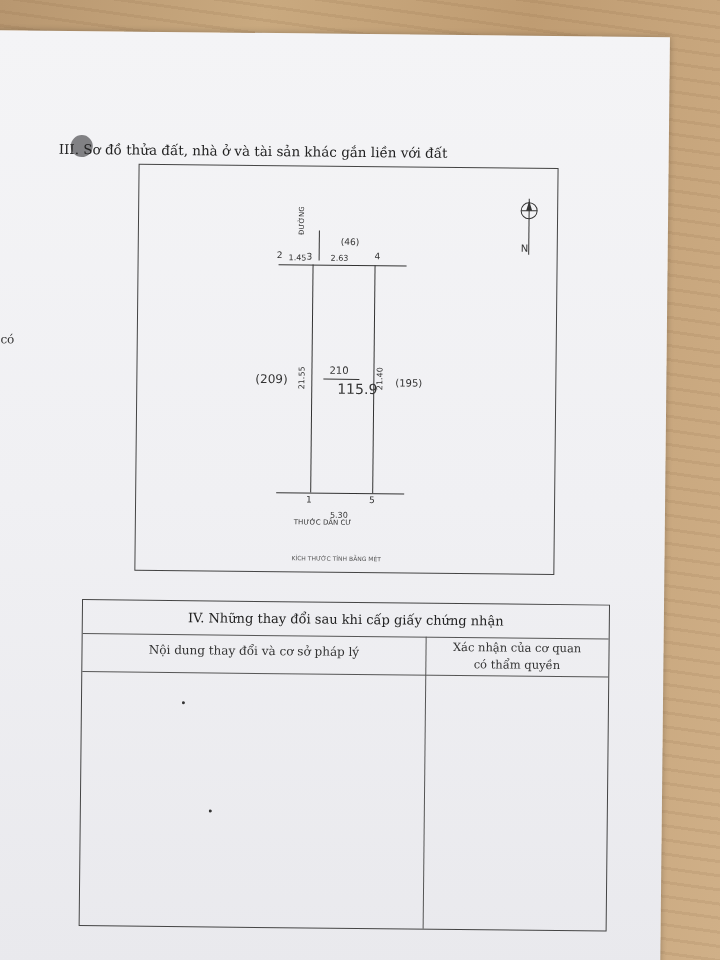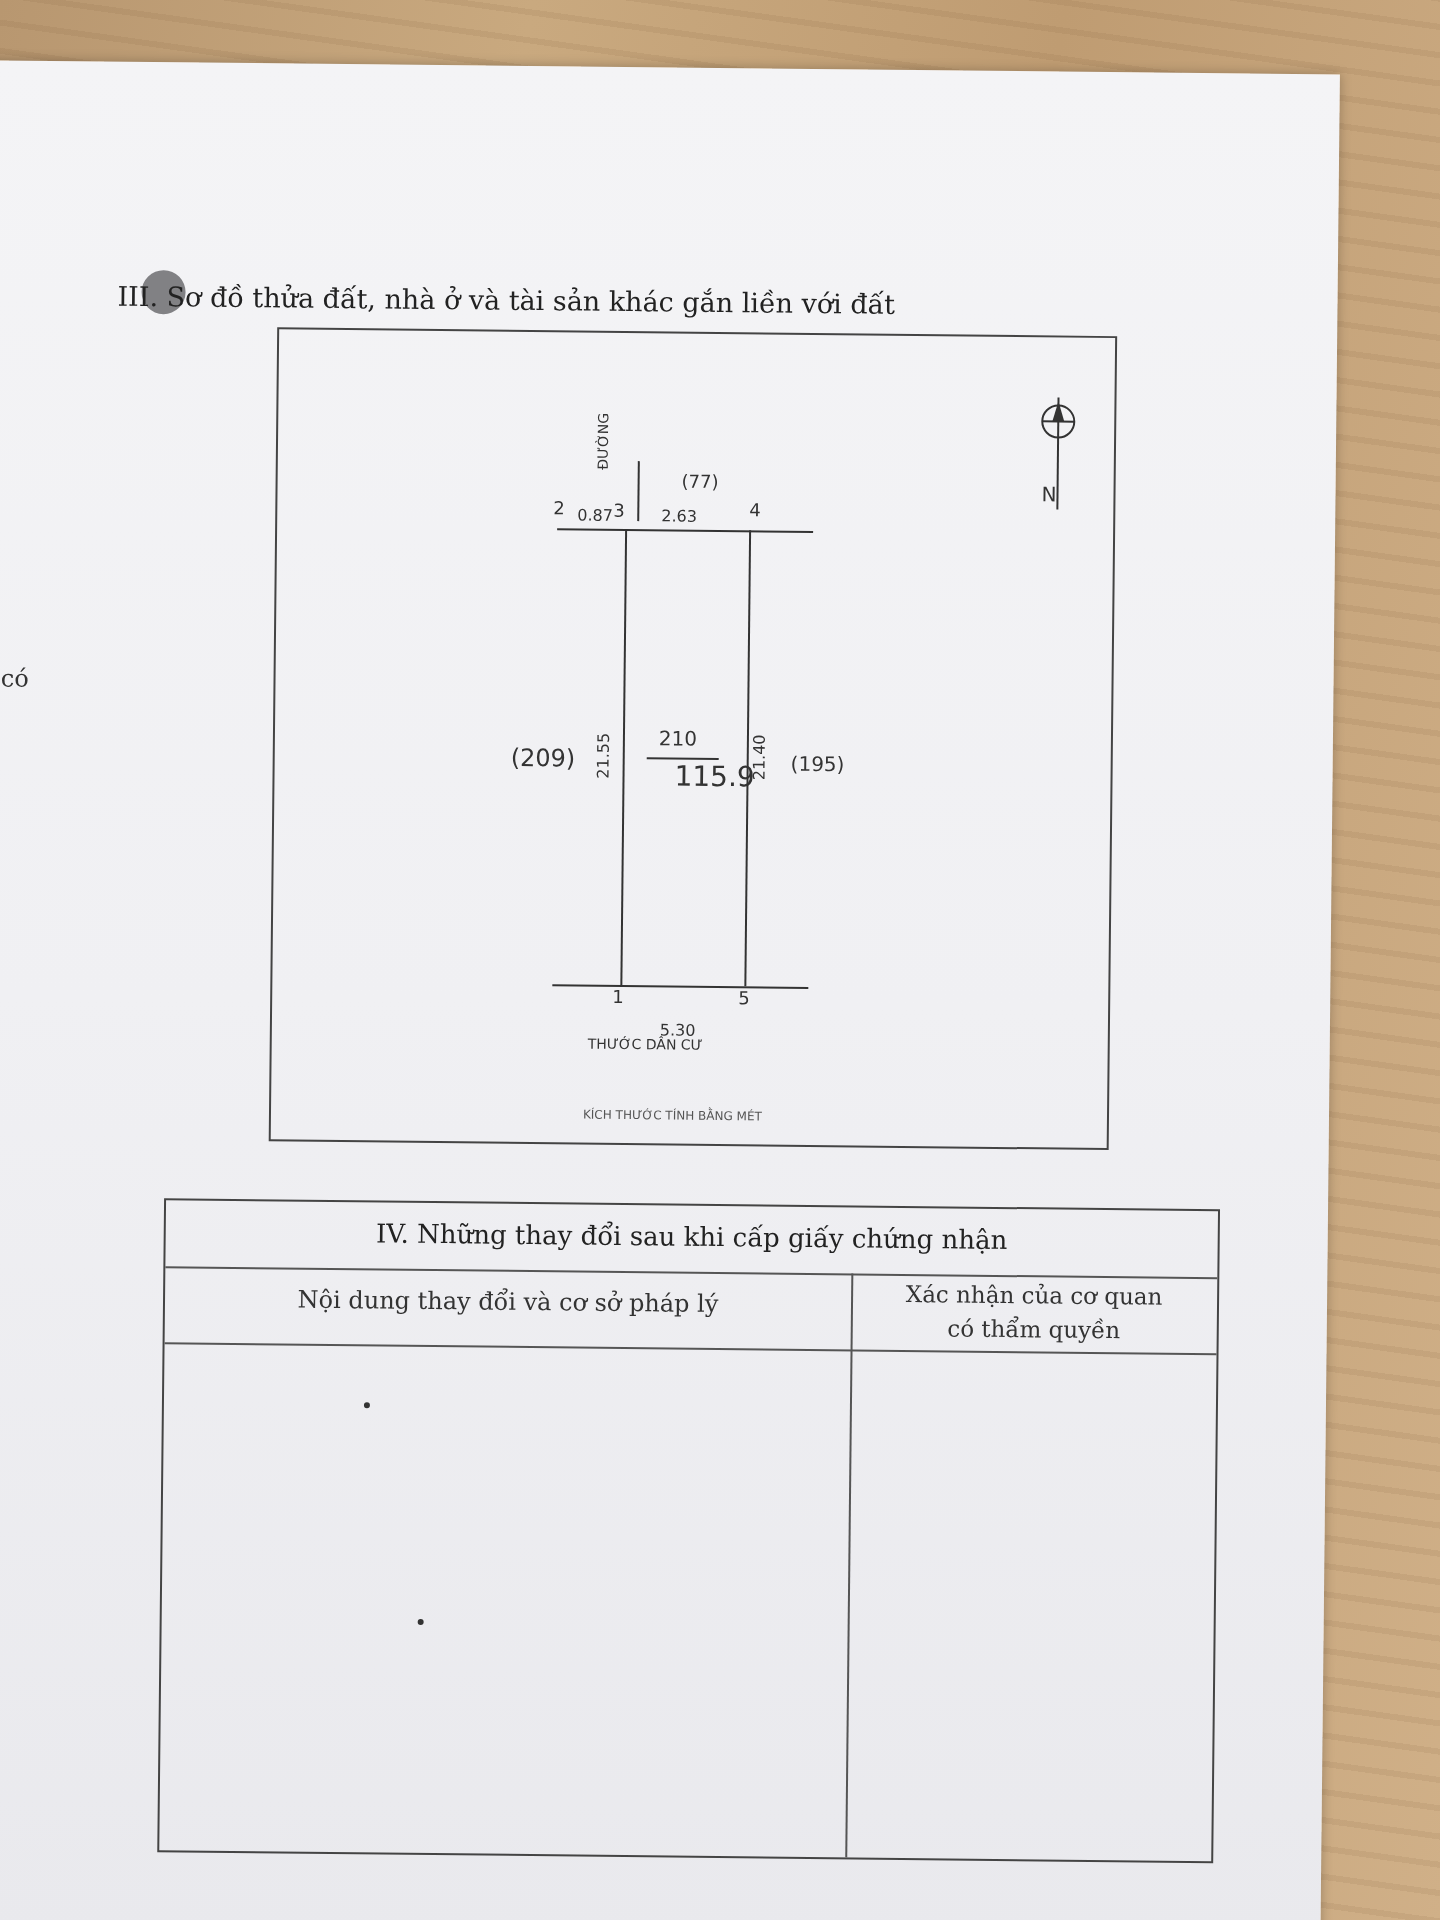--- a/index.html
+++ b/index.html
@@ -45,26 +45,26 @@
 
     <svg class="abs" style="left:378px;top:28px" width="24" height="60">
       <circle cx="12" cy="14" r="8" fill="none" stroke="#333" stroke-width="1"></circle>
       <line x1="12" y1="2" x2="12" y2="58" stroke="#333" stroke-width="1"></line>
       <polygon points="12,4 9,14 15,14" fill="#333"></polygon>
       <line x1="4" y1="14" x2="20" y2="14" stroke="#333" stroke-width="1"></line>
     </svg>
     <div class="t" style="left:382px;top:74px;font-size:10px">N</div>
 
     <div class="t tv" style="left:159px;top:40px;font-size:7px">ĐƯỜNG</div>
-    <div class="t" style="left:202px;top:70px">(77)</div>
+    <div class="t" style="left:202px;top:70px">(46)</div>
     <div class="line" style="left:180px;top:64px;width:1px;height:30px;"></div>
 
     <div class="line" style="left:140px;top:98px;width:128px;height:1px;"></div>
     <div class="t" style="left:138px;top:84px">2</div>
-    <div class="t" style="left:150px;top:87px;font-size:8px">0.87</div>
+    <div class="t" style="left:150px;top:87px;font-size:8px">1.45</div>
     <div class="t" style="left:168px;top:85px">3</div>
     <div class="t" style="left:192px;top:87px;font-size:8px">2.63</div>
     <div class="t" style="left:236px;top:84px">4</div>
 
     <div class="line" style="left:174px;top:98px;width:1px;height:228px;"></div>
     <div class="line" style="left:236px;top:98px;width:1px;height:228px;"></div>
     <div class="line" style="left:140px;top:326px;width:128px;height:1px;"></div>
 
     <div class="t" style="left:118px;top:206px;font-size:12px">(209)</div>
     <div class="t tv" style="left:160px;top:200px;font-size:8px">21.55</div>

